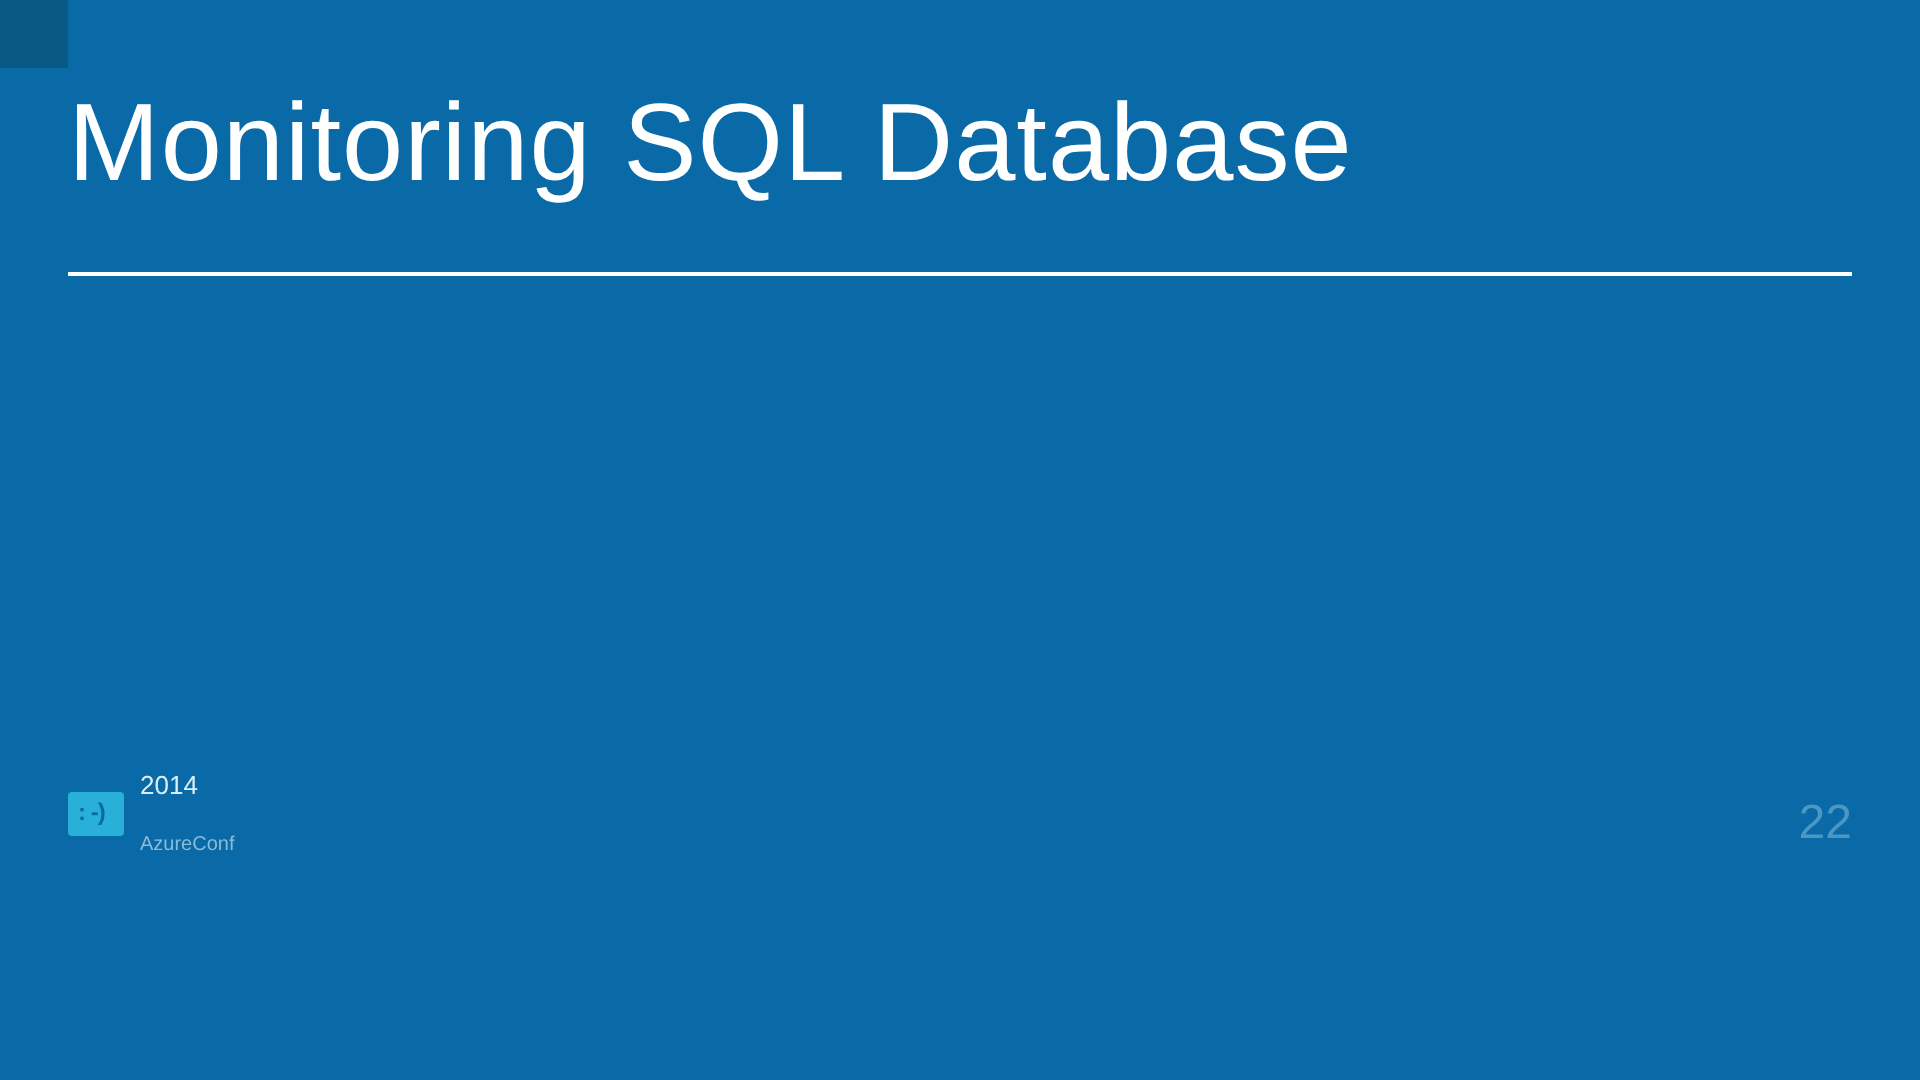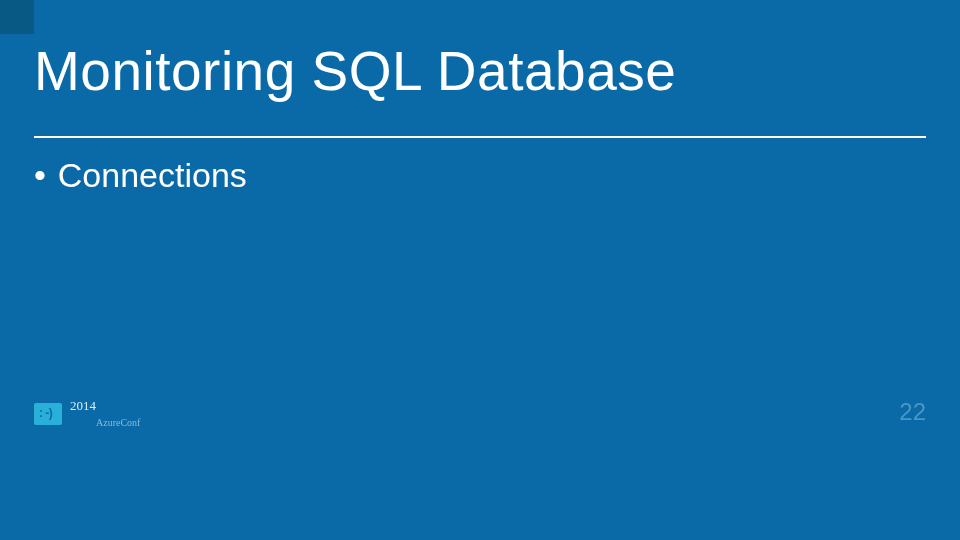--- a/index.html
+++ b/index.html
@@ -94,22 +94,22 @@
     top: 4px;
     left: 5px;
     font-size: 12px;
     line-height: 12px;
     color: #0a6aa7;
     font-weight: 700;
     letter-spacing: -0.5px;
   }
   .footer-text {
     display: flex;
+    flex-direction: column;
     line-height: 1.0;
-    font-family: Liberation Serif, serif;
   }
   .footer-year {
     font-size: 13px;
     font-weight: 400;
     color: #d8eef7;
   }
   .footer-conf {
     font-size: 10px;
     font-weight: 300;
     color: #8bbcd6;
@@ -129,23 +129,20 @@
 
 <div class="slide">
 
   <div class="top-accent"></div>
 
   <div class="title">Monitoring SQL Database</div>
 
   <div class="divider"></div>
 
   <div class="content">
-    <div class="level1">
-      <span class="bullet">•</span><span>Connections</span>
-    </div>
   </div>
 
   <div class="footer-logo">
     <div class="logo-box">
       <span class="face">: -)</span>
     </div>
     <div class="footer-text">
       <span class="footer-year">2014</span>
       <span class="footer-conf">AzureConf</span>
     </div>

